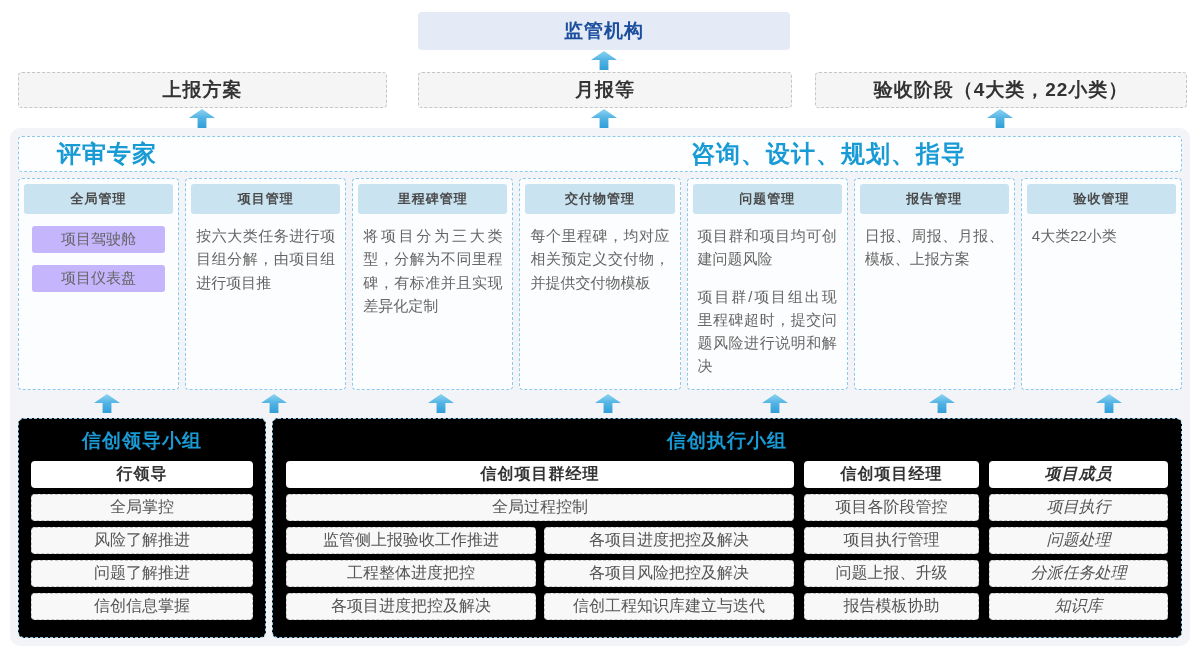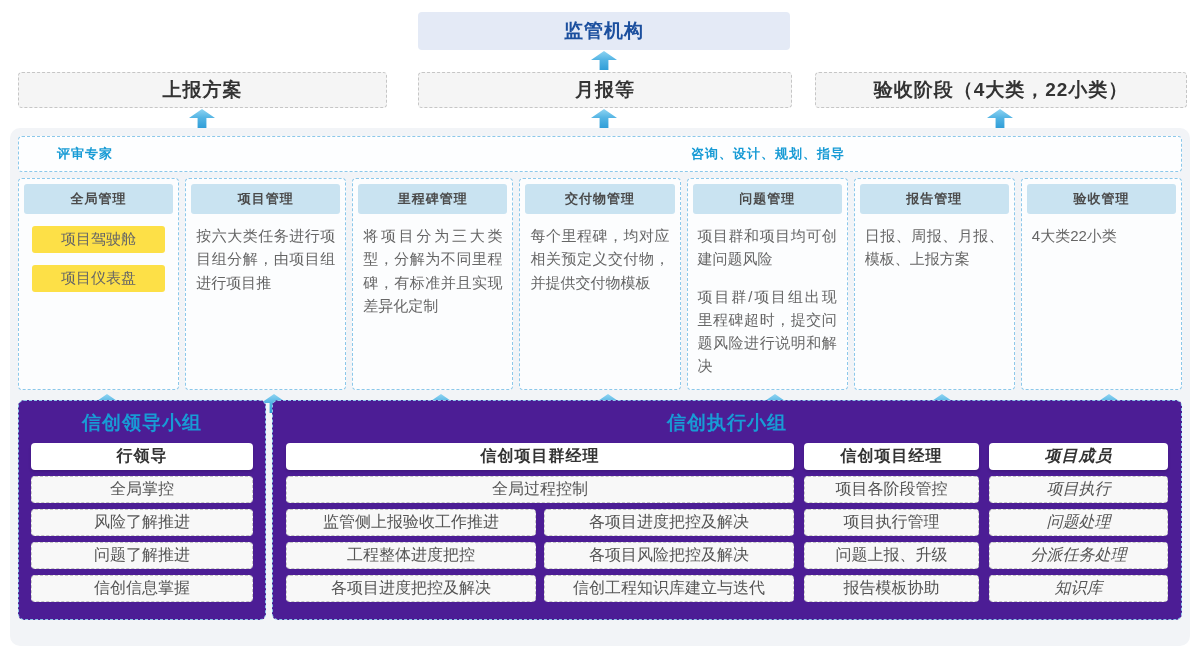--- a/index.html
+++ b/index.html
@@ -32,21 +32,21 @@
   .platform{
     left:10px;top:128px;width:1180px;height:518px;
     background:#f2f4f7;border-radius:10px;
   }
   .advisor-strip{
     left:8px;top:8px;width:1162px;height:34px;
     background:#fdfeff;border:1px dashed #8cc8ea;border-radius:4px;
   }
   .advisor-strip .blue-title{
     position:absolute;top:0;height:34px;display:flex;align-items:center;
-    color:#189bd5;font-size:13px;font-weight:bold;letter-spacing:1px;
+    color:#189bd5;font-size:24px;font-weight:bold;letter-spacing:1px;
   }
   .columns{
     left:8px;top:50px;width:1164px;height:212px;
     display:flex;gap:6px;
   }
   .col{
     flex:1;background:#fcfdfe;border:1px dashed #8cc8ea;border-radius:4px;
     padding:5px;box-sizing:border-box;
   }
   .col-header{
@@ -54,31 +54,31 @@
     display:flex;align-items:center;justify-content:center;
     color:#4a4a4a;font-size:13px;font-weight:bold;letter-spacing:1px;
     margin-bottom:8px;
   }
   .col-body{
     color:#666;font-size:15px;line-height:1.55;text-align:justify;
     padding:2px 5px;
   }
   .col-body p{margin:0 0 14px 0;}
   .pill{
-    background:#fde047;border-radius:3px;height:27px;margin:12px 8px;
+    background:#c4b5fd;border-radius:3px;height:27px;margin:12px 8px;
     display:flex;align-items:center;justify-content:center;
     color:#666;font-size:15px;
   }
   
   .col-arrows{left:8px;top:266px;width:1164px;height:20px;}
   .col-arrows .up-arrow{position:absolute;top:0;}
   
   .group{
-    border:1px dashed #8cc8ea;border-radius:6px;background:#4c1d95;
-    box-sizing:border-box;top:272px;height:220px;
+    border:1px dashed #8cc8ea;border-radius:6px;background:#000000;
+    box-sizing:border-box;top:290px;height:220px;
   }
   .group-title{
     text-align:center;color:#189bd5;font-size:19px;font-weight:bold;
     letter-spacing:1px;padding:9px 0 7px 0;
   }
   .role-box{
     background:#ffffff;border-radius:4px;height:27px;
     box-shadow:0 2px 3px rgba(0,0,0,0.14);
     display:flex;align-items:center;justify-content:center;
     color:#333;font-size:16px;font-weight:bold;letter-spacing:1px;

